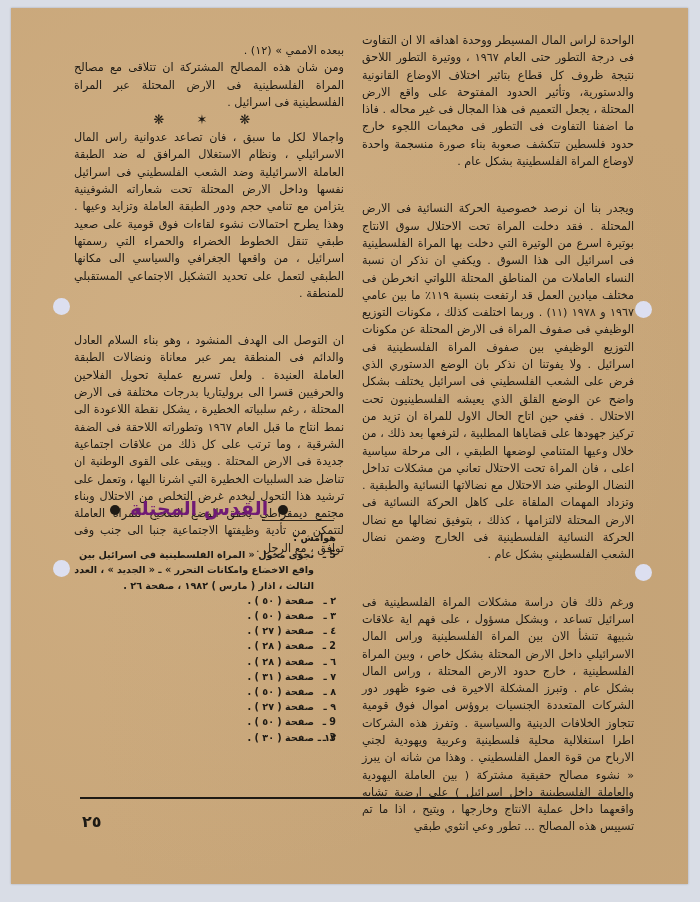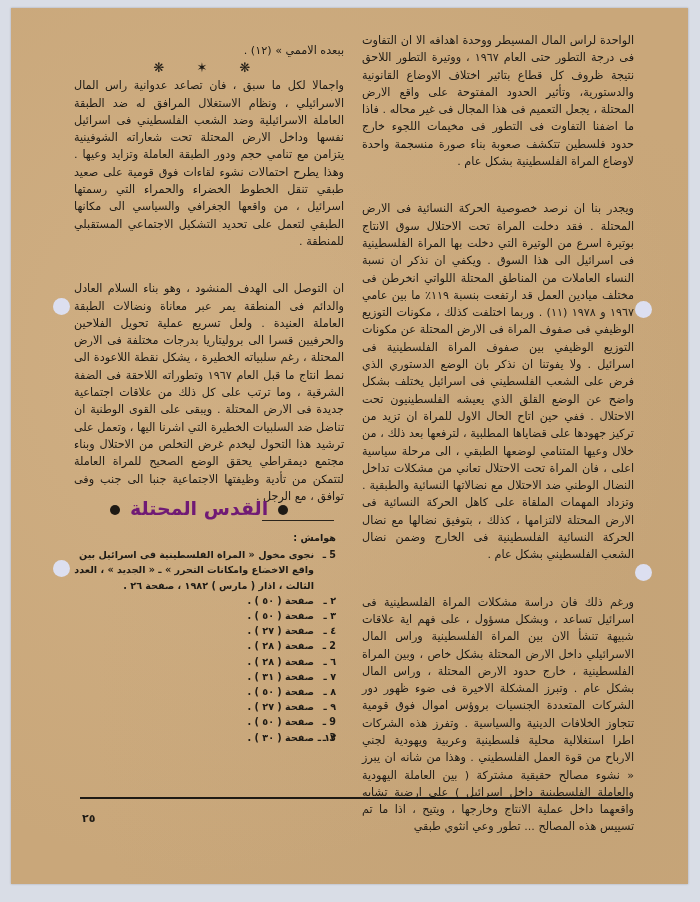--- a/index.html
+++ b/index.html
@@ -36,40 +36,41 @@
   .heading .dot { display:inline-block; width:10px; height:10px; border-radius:50%; background:#1e1a14; vertical-align:middle; margin:0 10px; }
   .short-rule { position:absolute; left:262px; top:520px; width:72px; height:1px; background:#2a241c; }
   .notes {
     position:absolute; left:74px; top:530px; width:262px; direction:rtl;
     font-size:9.6px; line-height:15.2px; color:#1e1a14; font-weight:bold;
   }
   .notes .title { margin-bottom:2px; }
   .notes .note { position:relative; padding-right:22px; }
   .notes .note .num { position:absolute; right:0; top:0; }
   .bottom-rule { position:absolute; left:80px; top:797px; width:550px; height:2px; background:#1e1a14; }
-  .page-num { position:absolute; left:82px; top:812px; font-size:11px; color:#1e1a14; font-weight:bold; }
+  .page-num { position:absolute; left:82px; top:812px; font-size:16px; color:#1e1a14; font-weight:bold; }
 </style>
 </head>
 <body>
 
 <div class="page">
   <div class="hole" style="left:42px; top:290px;"></div>
   <div class="hole" style="left:42px; top:552px;"></div>
   <div class="hole" style="left:624px; top:293px;"></div>
   <div class="hole" style="left:624px; top:556px;"></div>
 </div>
 
 <div class="col col-right">
   <p>الواحدة لراس المال المسيطر ووحدة اهدافه الا ان التفاوت فى درجة التطور حتى العام ١٩٦٧ ، ووتيرة التطور اللاحق نتيجة ظروف كل قطاع بتاثير اختلاف الاوضاع القانونية والدستورية، وتأثير الحدود المفتوحة على واقع الارض المحتلة ، يجعل التعميم فى هذا المجال فى غير محاله . فاذا ما اضفنا التفاوت فى التطور فى مخيمات اللجوء خارج حدود فلسطين تتكشف صعوبة بناء صورة منسجمة واحدة لاوضاع المراة الفلسطينية بشكل عام .</p>
   <p class="gap">ويجدر بنا ان نرصد خصوصية الحركة النسائية فى الارض المحتلة . فقد دخلت المراة تحت الاحتلال سوق الانتاج بوتيرة اسرع من الوتيرة التي دخلت بها المراة الفلسطينية فى اسرائيل الى هذا السوق . ويكفي ان نذكر ان نسبة النساء العاملات من المناطق المحتلة اللواتي انخرطن فى مختلف ميادين العمل قد ارتفعت بنسبة ١١٩٪ ما بين عامي ١٩٦٧ و ١٩٧٨ (١١) . وربما اختلفت كذلك ، مكونات التوزيع الوظيفي فى صفوف المراة فى الارض المحتلة عن مكونات التوزيع الوظيفي بين صفوف المراة الفلسطينية فى اسرائيل . ولا يفوتنا ان نذكر بان الوضع الدستوري الذي فرض على الشعب الفلسطيني فى اسرائيل يختلف بشكل واضح عن الوضع القلق الذي يعيشه الفلسطينيون تحت الاحتلال . ففي حين اتاح الحال الاول للمراة ان تزيد من تركيز جهودها على قضاياها المطلبية ، لترفعها بعد ذلك ، من خلال وعيها المتنامي لوضعها الطبقي ، الى مرحلة سياسية اعلى ، فان المراة تحت الاحتلال تعاني من مشكلات تداخل النضال الوطني ضد الاحتلال مع نضالاتها النسائية والطبقية . وتزداد المهمات الملقاة على كاهل الحركة النسائية فى الارض المحتلة لالتزامها ، كذلك ، بتوفيق نضالها مع نضال الحركة النسائية الفلسطينية فى الخارج وضمن نضال الشعب الفلسطيني بشكل عام .</p>
   <p class="gap">ورغم ذلك فان دراسة مشكلات المراة الفلسطينية فى اسرائيل تساعد ، وبشكل مسؤول ، على فهم اية علاقات شبيهة تنشأ الان بين المراة الفلسطينية وراس المال الاسرائيلي داخل الارض المحتلة بشكل خاص ، وبين المراة الفلسطينية ، خارج حدود الارض المحتلة ، وراس المال بشكل عام . وتبرز المشكلة الاخيرة فى ضوء ظهور دور الشركات المتعددة الجنسيات بروؤس اموال فوق قومية تتجاوز الخلافات الدينية والسياسية . وتفرز هذه الشركات اطرا استغلالية محلية فلسطينية وعربية ويهودية لجني الارباح من قوة العمل الفلسطيني . وهذا من شانه ان يبرز « نشوء مصالح حقيقية مشتركة ( بين العاملة اليهودية والعاملة الفلسطينية داخل اسرائيل ) على ارضية تشابه واقعهما داخل عملية الانتاج وخارجها ، ويتيح ، اذا ما تم تسييس هذه المصالح ... تطور وعي انثوي طبقي</p>
 </div>
 
 <div class="col col-left">
   <p>ببعده الاممي » (١٢) .</p>
+  <p>ومن شان هذه المصالح المشتركة ان تتلاقى مع مصالح المراة الفلسطينية فى الارض المحتلة عبر المراة الفلسطينية فى اسرائيل .</p>
   <div class="stars">❋ ✶ ❋</div>
   <p>واجمالا لكل ما سبق ، فان تصاعد عدوانية راس المال الاسرائيلي ، ونظام الاستغلال المرافق له ضد الطبقة العاملة الاسرائيلية وضد الشعب الفلسطيني فى اسرائيل نفسها وداخل الارض المحتلة تحت شعاراته الشوفينية يتزامن مع تنامي حجم ودور الطبقة العاملة وتزايد وعيها . وهذا يطرح احتمالات نشوء لقاءات فوق قومية على صعيد طبقي تنقل الخطوط الخضراء والحمراء التي رسمتها اسرائيل ، من واقعها الجغرافي والسياسي الى مكانها الطبقي لتعمل على تحديد التشكيل الاجتماعي المستقبلي للمنطقة .</p>
   <p class="gap">ان التوصل الى الهدف المنشود ، وهو بناء السلام العادل والدائم فى المنطقة يمر عبر معاناة ونضالات الطبقة العاملة العنيدة . ولعل تسريع عملية تحويل الفلاحين والحرفيين قسرا الى بروليتاريا بدرجات مختلفة فى الارض المحتلة ، رغم سلبياته الخطيرة ، يشكل نقطة اللاعودة الى نمط انتاج ما قبل العام ١٩٦٧ وتطوراته اللاحقة فى الضفة الشرقية ، وما ترتب على كل ذلك من علاقات اجتماعية جديدة فى الارض المحتلة . ويبقى على القوى الوطنية ان تناضل ضد السلبيات الخطيرة التي اشرنا اليها ، وتعمل على ترشيد هذا التحول ليخدم غرض التخلص من الاحتلال وبناء مجتمع ديمقراطي يحقق الوضع الصحيح للمراة العاملة لتتمكن من تأدية وظيفتها الاجتماعية جنبا الى جنب وفى توافق ، مع الرجل .</p>
 </div>
 
 <div class="heading">
   <span class="dot"></span><span>القدس المحتلة</span><span class="dot"></span>
 </div>
 
 <div class="short-rule"></div>

